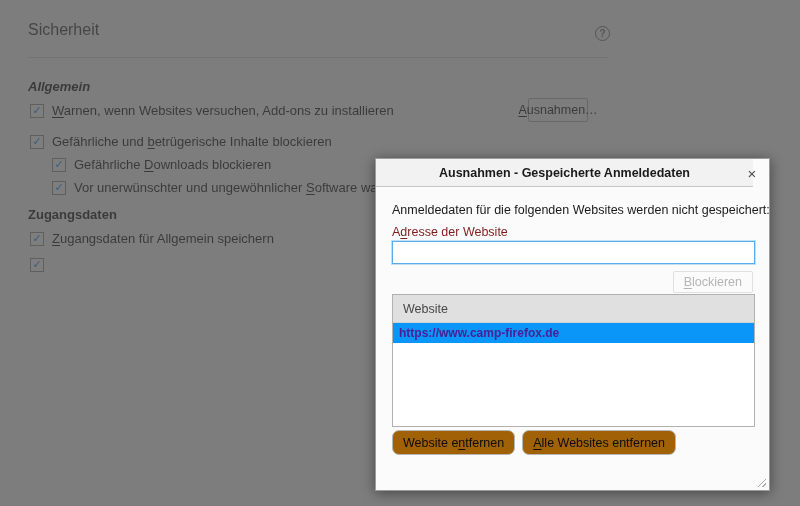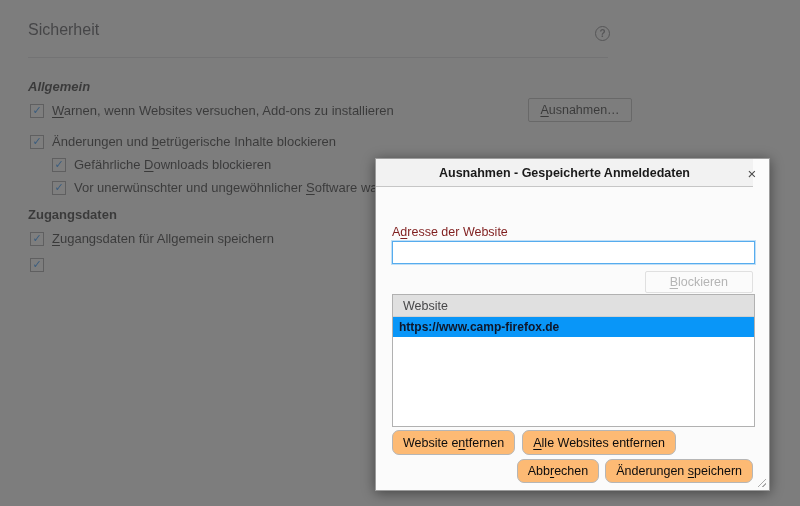--- a/index.html
+++ b/index.html
@@ -29,21 +29,21 @@
   .cb-row { position:absolute; display:flex; align-items:center; height:17px; font-size:13px; color:#0c0c0d; }
   .checkbox {
     width:14px; height:14px; background:#fff; border:1px solid #8f8f94;
     display:flex; align-items:center; justify-content:center; margin-right:8px; flex:0 0 auto;
   }
   .checkmark {
     color:#0a84ff; font-size:11px; font-weight:700; line-height:1;
     font-family:"DejaVu Sans", sans-serif; margin-top:-1px;
   }
   .btn-ausnahmen {
-    position:absolute; left:528px; top:98px; width:104px; height:24px;
+    position:absolute; left:528px; top:98px; width:60px; height:24px;
     background:#fbfbfb; border:1px solid #b1b1b1; border-radius:2px;
     font-size:12.5px; color:#0c0c0d;
     display:flex; align-items:center; justify-content:center;
   }
 
   
   .overlay { position:absolute; inset:0; background:rgba(76,76,76,0.72); }
 
   
   .dialog {
@@ -64,45 +64,45 @@
   }
   .dlg-intro { position:absolute; left:16px; top:44px; font-size:12.5px; color:#1a1a1a; white-space:nowrap; }
   .dlg-addr-label { position:absolute; left:16px; top:66px; font-size:12.5px; color:#7f1d1d; }
   .dlg-input {
     position:absolute; left:16px; top:82px; width:363px; height:23px;
     border:1px solid #56acee; box-shadow:0 0 0 1px rgba(86,172,238,0.35);
     background:#fff; padding:0 6px; outline:none;
     font:12.5px "Liberation Sans", sans-serif; color:#0c0c0d;
   }
   .dlg-block-btn {
-    position:absolute; right:16px; top:112px; height:22px; padding:0 24px;
+    position:absolute; right:16px; top:112px; height:22px; padding:0 10px;
     font-size:12.5px; color:#b5b5b5; background:#fbfbfb;
     border:1px solid #e0e0e0; border-radius:2px;
     display:flex; align-items:center;
   }
   .dlg-table {
     position:absolute; left:16px; top:135px; width:363px; height:133px;
     border:1px solid #b1b1b1; background:#fff; overflow:hidden;
   }
   .dlg-table-header {
-    height:22px; background:#e0e0e0; border-bottom:1px solid #d0d0d0;
+    height:28px; background:#e0e0e0; border-bottom:1px solid #d0d0d0;
     display:flex; align-items:center; padding-left:10px;
     font-size:12.5px; color:#474749;
   }
   .dlg-row-selected {
-    height:20px; background:#0996f8; color:#0f172a;
+    height:20px; background:#0996f8; color:#4c1d95;
     font-size:12px; font-weight:700;
     display:flex; align-items:center; padding-left:6px;
     white-space:nowrap;
   }
   .dlg-under-btns { position:absolute; left:16px; top:271px; display:flex; gap:7px; }
   .dlg-bottom-btns { position:absolute; right:16px; top:300px; display:flex; gap:6px; }
   .btn {
     height:24px; padding:0 10px;
-    background:#fdba74; border:1px solid #b6b6b6; border-radius:7px;
+    background:#a16207; border:1px solid #b6b6b6; border-radius:7px;
     font-size:12.5px; color:#0c0c0d; white-space:nowrap;
     display:flex; align-items:center; justify-content:center;
   }
   .grip {
     position:absolute; right:3px; bottom:3px; width:9px; height:9px;
     background:repeating-linear-gradient(-45deg, transparent 0 2px, #ababab 2px 3px);
     clip-path:polygon(100% 0, 100% 100%, 0 100%);
   }
 </style>
 </head>
@@ -126,21 +126,21 @@
   </div>
 
   <div class="btn-ausnahmen">
     <span><span></span><u>A</u><span>usnahmen…</span></span>
   </div>
 
   <div class="cb-row" style="left:30px; top:133px;">
     <span class="checkbox">
         <span class="checkmark">✓</span>
       </span>
-    <span><span>Änderungen und </span><u>b</u><span>etrügerische Inhalte blockieren</span></span>
+    <span><span>Gefährliche und </span><u>b</u><span>etrügerische Inhalte blockieren</span></span>
   </div>
 
   <div class="cb-row" style="left:52px; top:156px;">
     <span class="checkbox">
         <span class="checkmark">✓</span>
       </span>
     <span><span>Gefährliche </span><u>D</u><span>ownloads blockieren</span></span>
   </div>
 
   <div class="cb-row" style="left:52px; top:179px;">
@@ -169,20 +169,21 @@
 
 <div class="overlay"></div>
 
 <div class="dialog">
 
   <div class="dlg-titlebar">
     <span>Ausnahmen - Gespeicherte Anmeldedaten</span>
   </div>
   <div class="dlg-close">×</div>
 
+  <div class="dlg-intro">Anmeldedaten für die folgenden Websites werden nicht gespeichert:</div>
 
   <div class="dlg-addr-label"><span>A</span><u>d</u><span>resse der Website</span></div>
 
   <input class="dlg-input" type="text" value="" style="">
 
   <div class="dlg-block-btn">
     <span><span></span><u>B</u><span>lockieren</span></span>
   </div>
 
   <div class="dlg-table">
@@ -192,24 +193,16 @@
 
   <div class="dlg-under-btns">
     <div class="btn" style="height:25px;">
       <span><span>Website e</span><u>n</u><span>tfernen</span></span>
     </div>
     <div class="btn" style="height:25px;text-align:center;">
       <span><span></span><u>A</u><span>lle Websites entfernen</span></span>
     </div>
   </div>
 
-  <div class="dlg-bottom-btns">
-    <div class="btn">
-      <span><span>Abb</span><u>r</u><span>echen</span></span>
-    </div>
-    <div class="btn">
-      <span><span>Änderungen </span><u>s</u><span>peichern</span></span>
-    </div>
-  </div>
 
   <div class="grip"></div>
 
 </div>
 
 </body></html>

